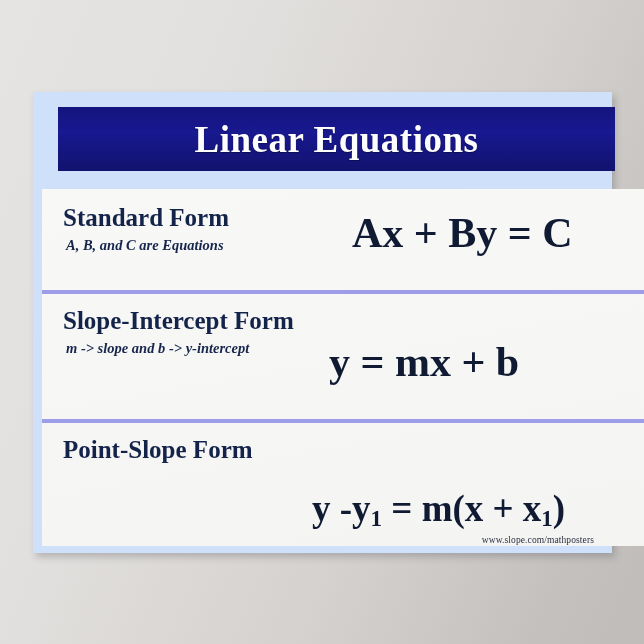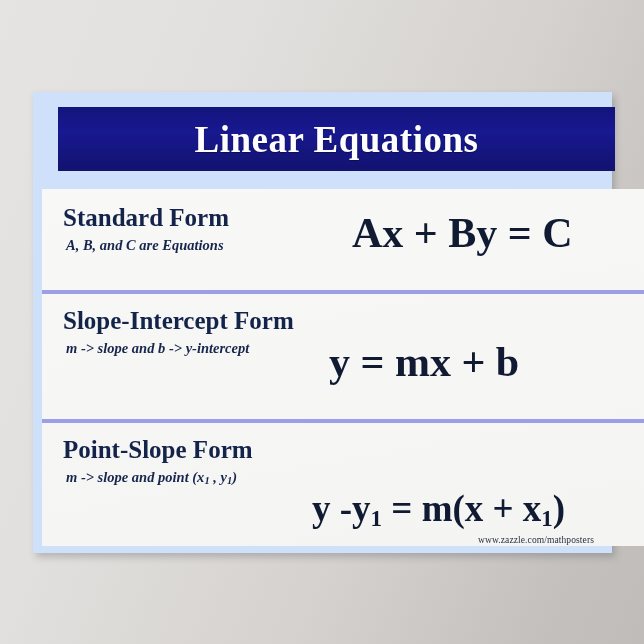--- a/index.html
+++ b/index.html
@@ -173,23 +173,22 @@
       <div class="section" id="section-1">
         <div class="heading" id="heading-1">Slope-Intercept Form</div>
         <div class="subtitle" id="subtitle-1">m -&gt; slope      and b -&gt; y-intercept</div>
         <div class="equation" id="equation-1">y = mx + b</div>
       </div>
 
       <div class="divider" id="divider-1"></div>
 
       <div class="section" id="section-2">
         <div class="heading" id="heading-2">Point-Slope Form</div>
-        <div class="subtitle" id="subtitle-2"><span>m -&gt; slope     and   point (x</span><sub>1</sub><span> , y</span><sub>1</sub><span>)</span></div>
         <div class="equation" id="equation-2"><span>y -y</span><sub>1</sub><span> = m(x + x</span><sub>1</sub><span>)</span></div>
       </div>
 
     </div>
 
-    <div id="footer">www.zazzle.com/mathposters</div>
+    <div id="footer">www.slope.com/mathposters</div>
 
   </div>
 
 </div>
 
 </body></html>

